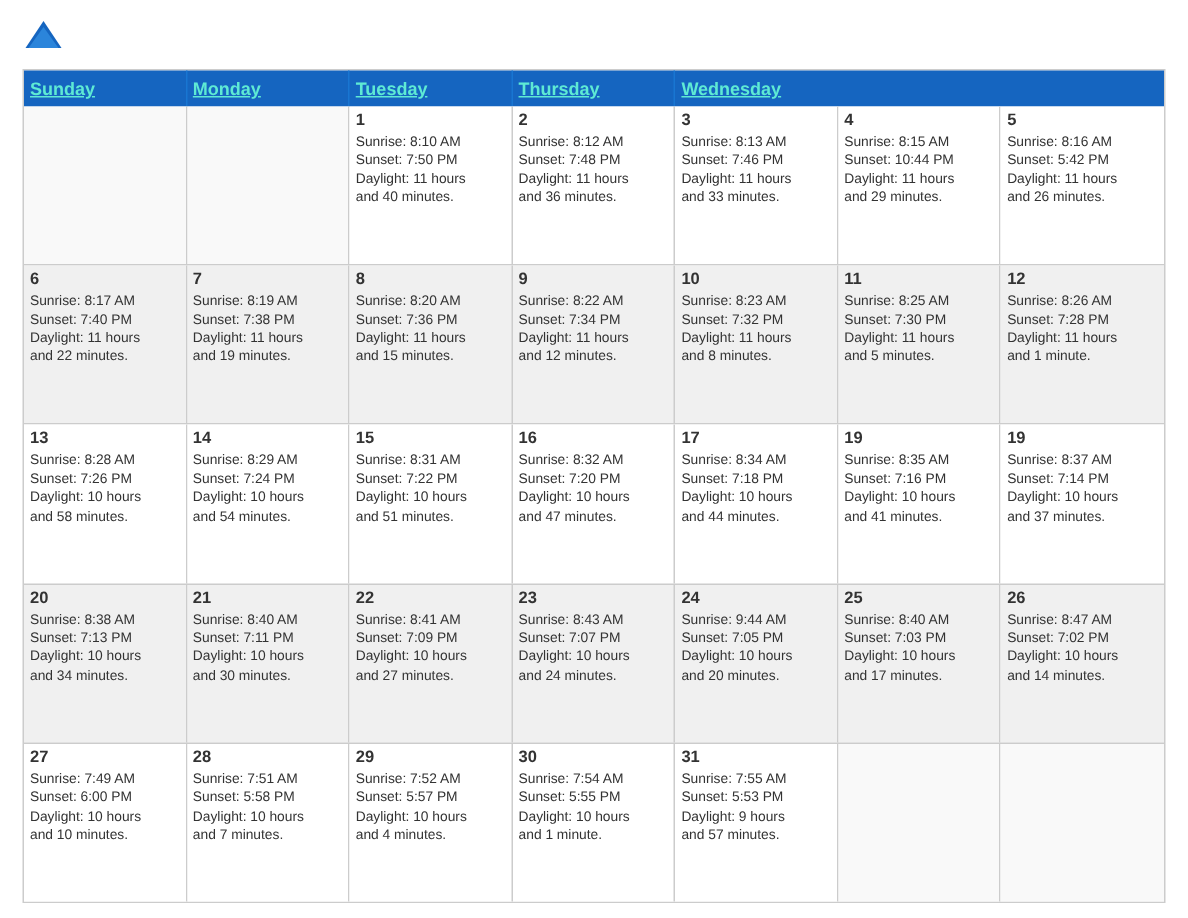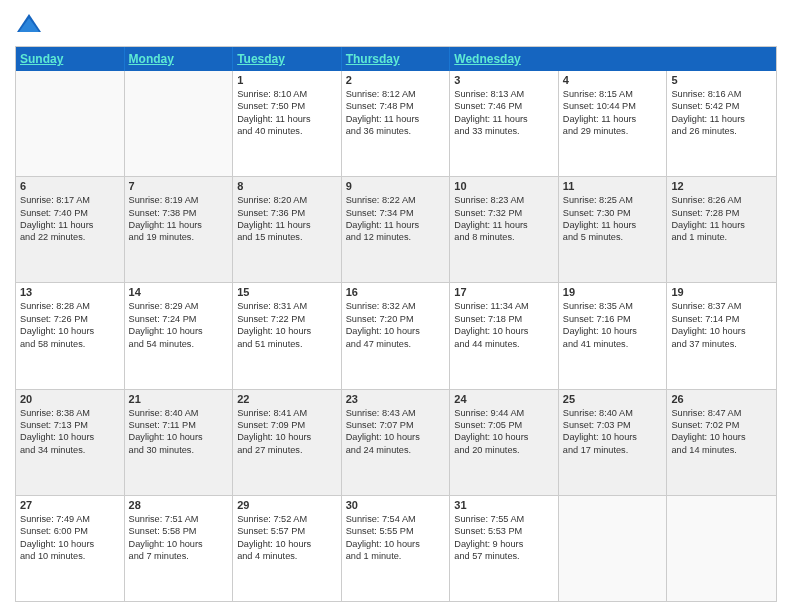--- a/index.html
+++ b/index.html
@@ -258,21 +258,21 @@
           </div>
           <div class="cal-cell">
             <div class="day-number">16</div>
             <div class="cell-line">Sunrise: 8:32 AM</div>
             <div class="cell-line">Sunset: 7:20 PM</div>
             <div class="cell-line">Daylight: 10 hours</div>
             <div class="cell-line">and 47 minutes.</div>
           </div>
           <div class="cal-cell">
             <div class="day-number">17</div>
-            <div class="cell-line">Sunrise: 11:34 AM</div>
+            <div class="cell-line">Sunrise: 8:34 AM</div>
             <div class="cell-line">Sunset: 7:18 PM</div>
             <div class="cell-line">Daylight: 10 hours</div>
             <div class="cell-line">and 44 minutes.</div>
           </div>
           <div class="cal-cell">
             <div class="day-number">19</div>
             <div class="cell-line">Sunrise: 8:35 AM</div>
             <div class="cell-line">Sunset: 7:16 PM</div>
             <div class="cell-line">Daylight: 10 hours</div>
             <div class="cell-line">and 41 minutes.</div>

